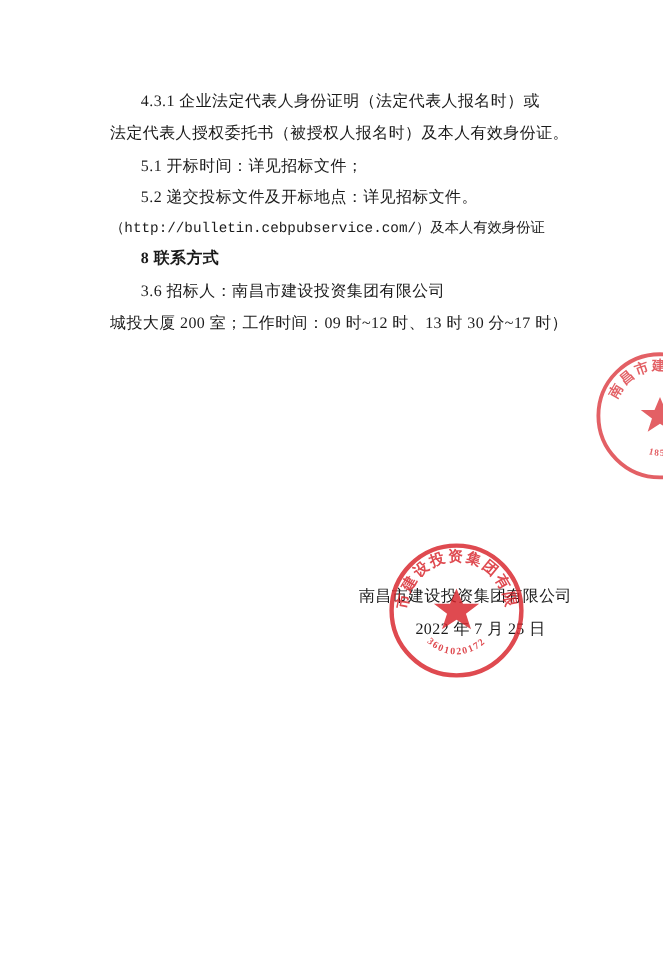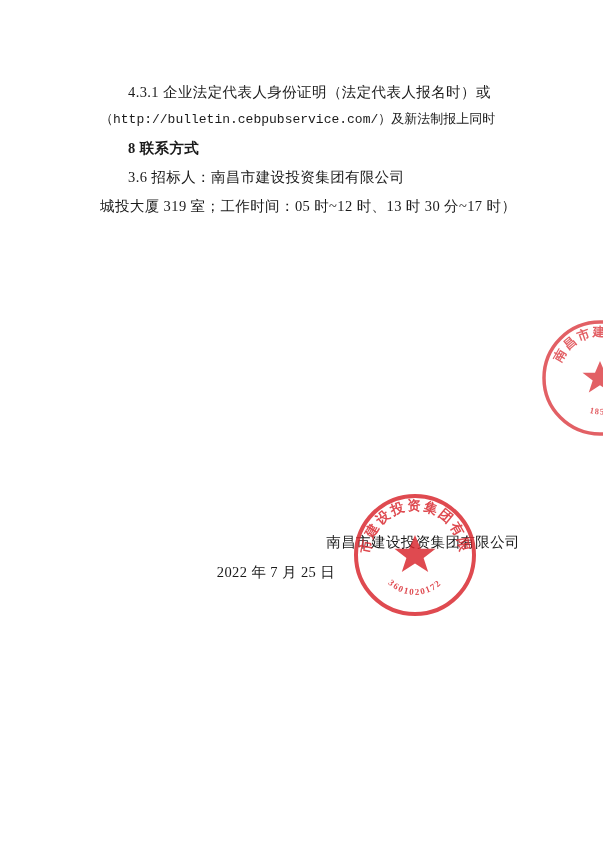--- a/index.html
+++ b/index.html
@@ -49,21 +49,20 @@
   .sign-line {
     font-size: 14.5px;
     line-height: 2.05;
     letter-spacing: 0.4px;
   }
   .sign-date {
     font-size: 14.5px;
     line-height: 2.05;
     letter-spacing: 0.4px;
     padding-right: 24px;
-    text-align: center;
   }
 
   
   .seal {
     position: absolute;
     pointer-events: none;
   }
   .seal-main {
     left: 352px;
     top: 492px;
@@ -86,27 +85,30 @@
   }
 </style>
 </head>
 <body>
 
 <div class="page">
 
   <div class="content">
 
     <p class="para indent-1">4.3.1 企业法定代表人身份证明（法定代表人报名时）或</p>
+    <p class="para">法定代表人授权委托书（被授权人报名时）及本人有效身份证。</p>
 
+    <p class="para indent-1">5.1 开标时间：详见招标文件；</p>
+    <p class="para indent-1">5.2 递交投标文件及开标地点：详见招标文件。</p>
 
-    <p class="para mono">（http://bulletin.cebpubservice.com/）及新法制报上同时</p>
+    <p class="para mono">（http://bulletin.cebpubservice.com/）及本人有效身份证</p>
 
     <p class="para indent-head">8 联系方式</p>
     <p class="para indent-1">3.6 招标人：南昌市建设投资集团有限公司</p>
-    <p class="para">城投大厦 319 室；工作时间：05 时~12 时、13 时 30 分~17 时）</p>
+    <p class="para">城投大厦 200 室；工作时间：09 时~12 时、13 时 30 分~17 时）</p>
 
   </div>
 
   <div class="sign-block">
     <div class="sign-line">南昌市建设投资集团有限公司</div>
     <div class="sign-date">2022 年 7 月 25 日</div>
   </div>
 
   <div class="seal seal-main">
     <svg viewBox="0 0 126 126" width="126" height="126" aria-hidden="true">

